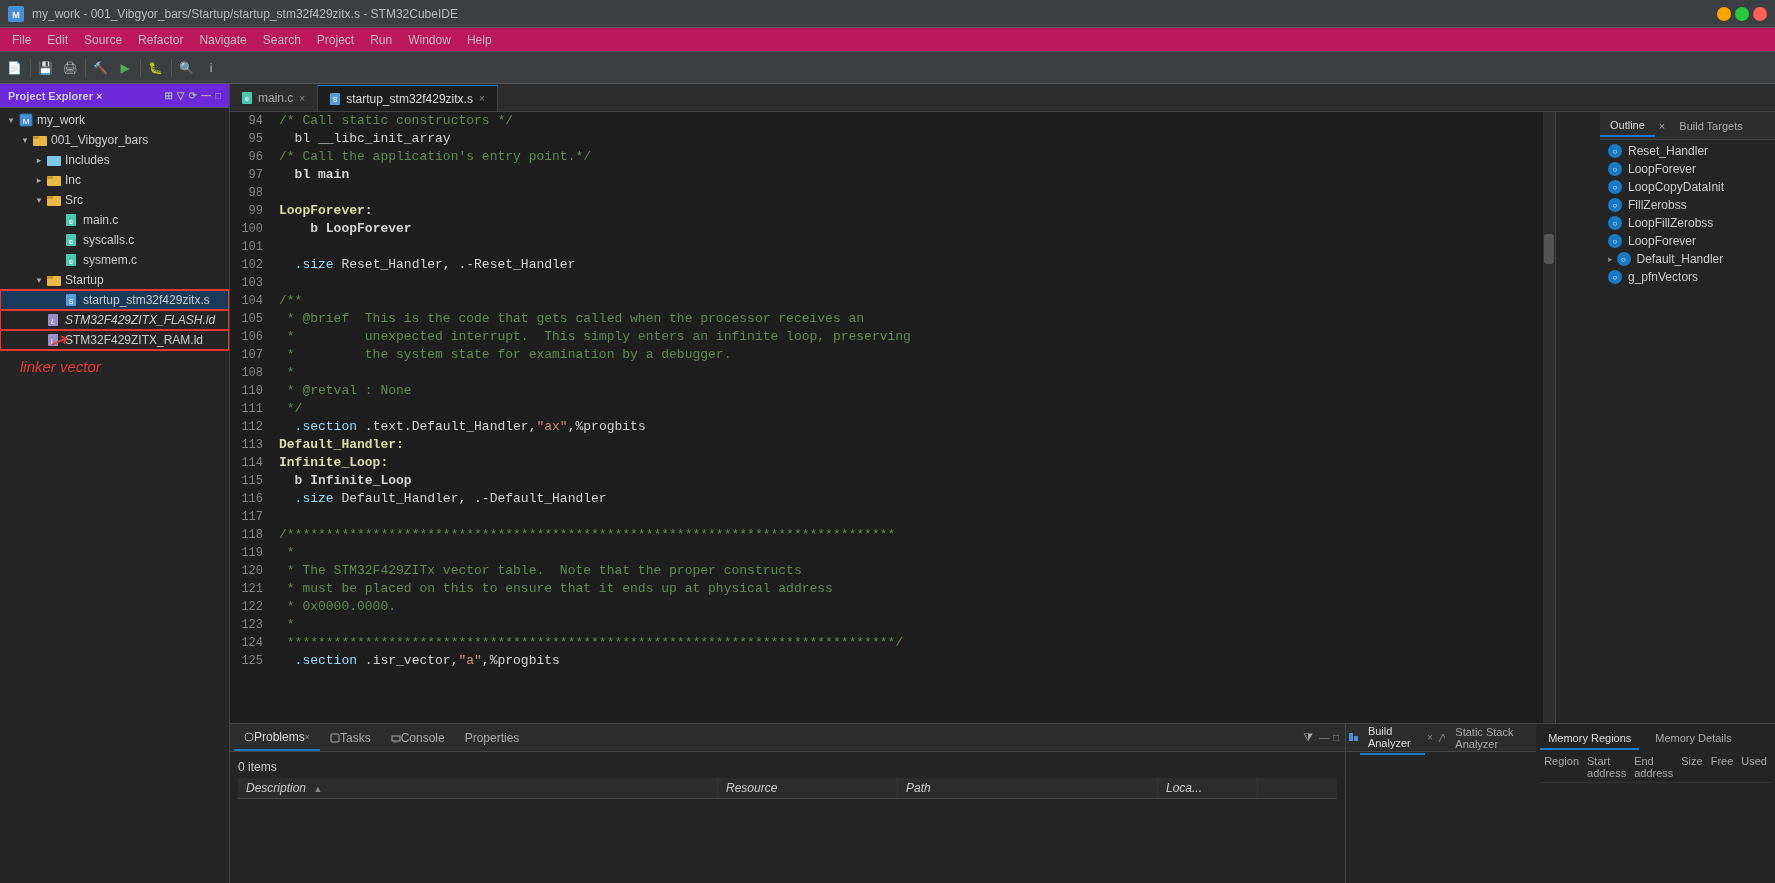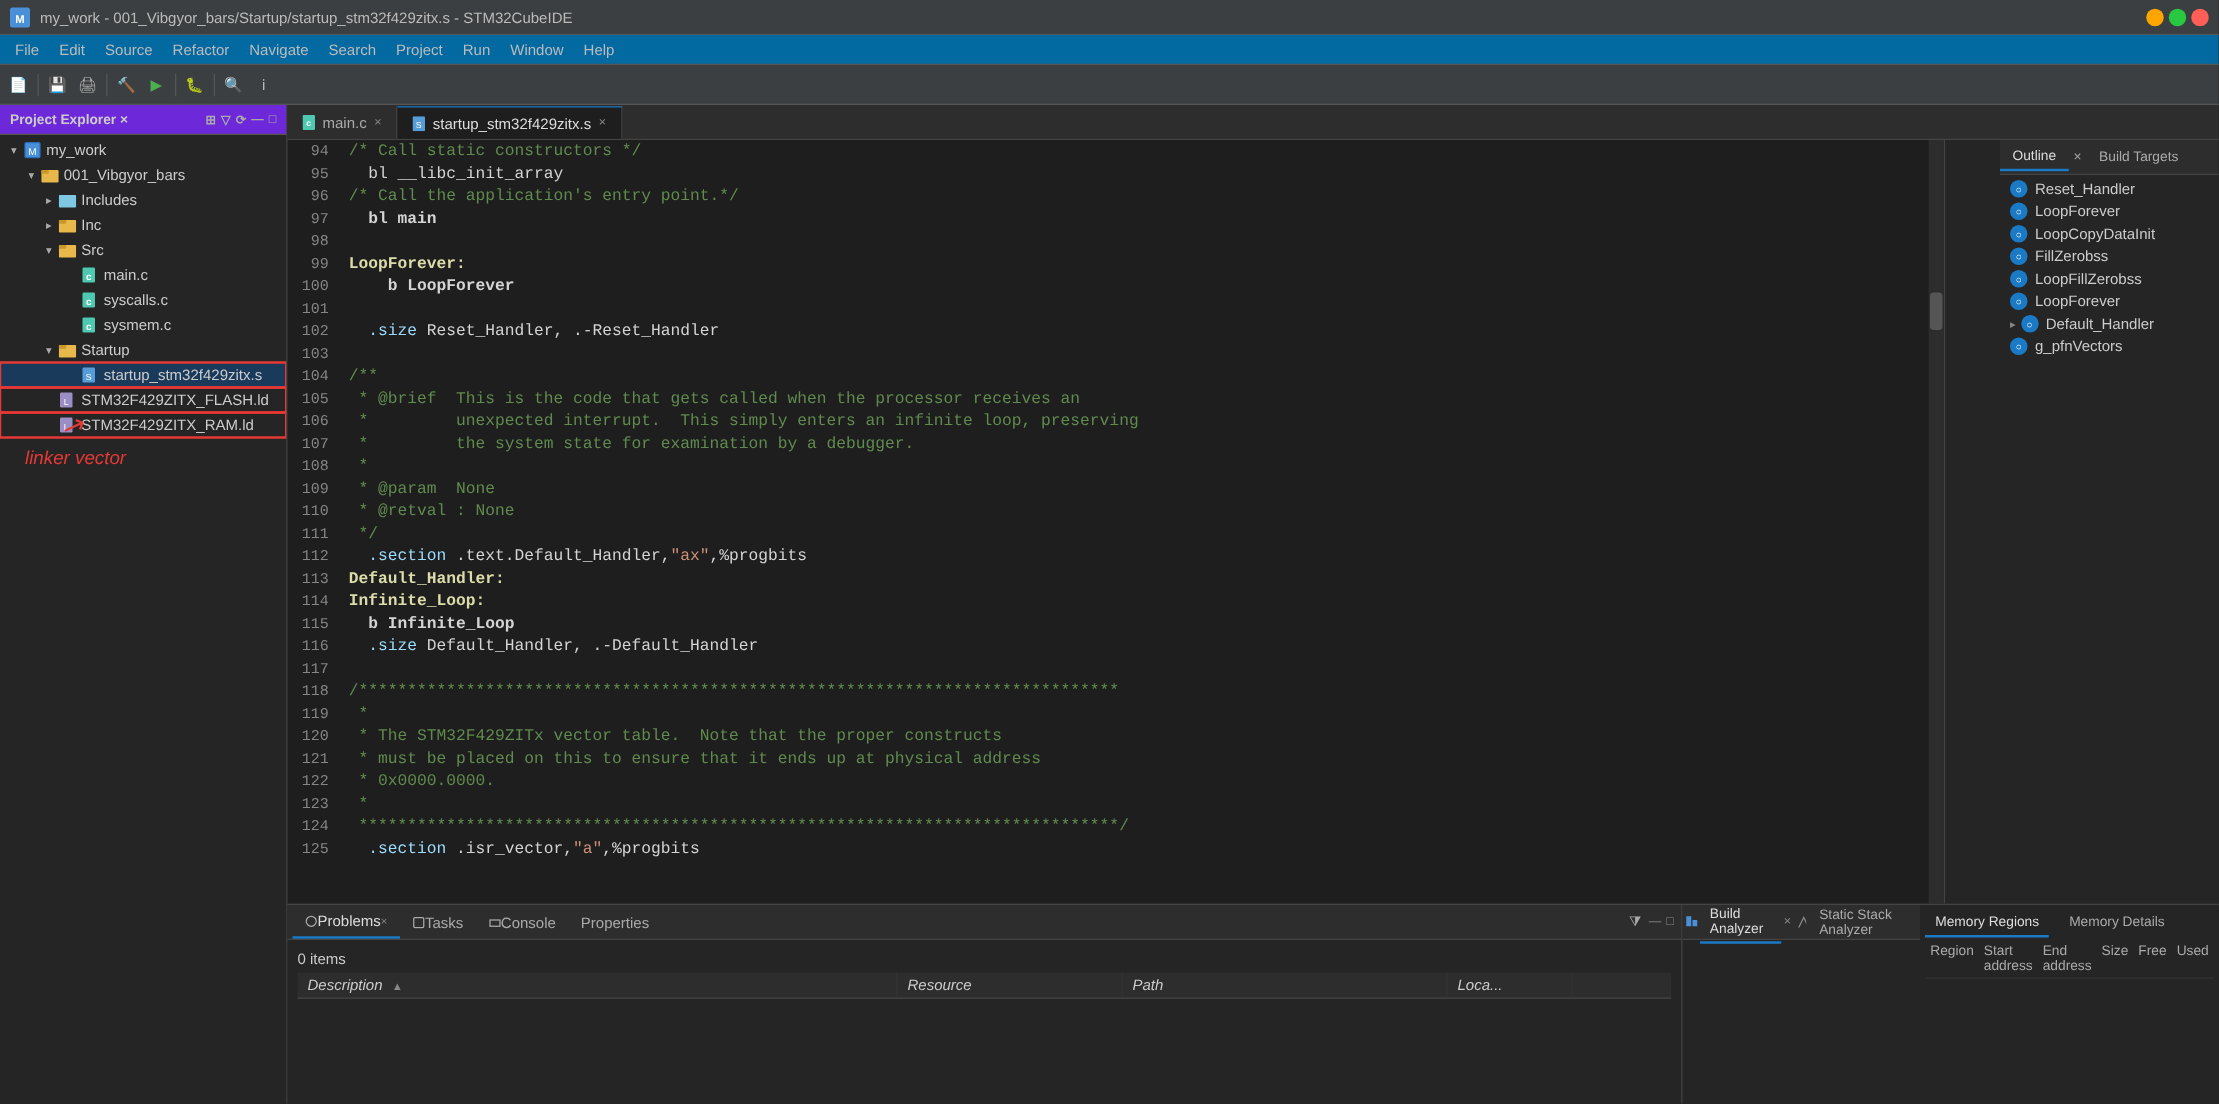--- a/index.html
+++ b/index.html
@@ -9,21 +9,21 @@
     #title-bar { background: #3c3f41; height: 28px; display: flex; align-items: center; padding: 0 8px; color: #bbbbbb; font-size: 12px; border-bottom: 1px solid #555; }
     #title-bar .app-icon { width: 16px; height: 16px; background: #4a90d9; border-radius: 2px; margin-right: 8px; display: flex; align-items: center; justify-content: center; color: white; font-size: 9px; font-weight: bold; }
     #title-bar .title-text { flex: 1; }
     #title-bar .win-controls { display: flex; gap: 4px; }
     #title-bar .win-btn { width: 14px; height: 14px; border-radius: 50%; border: none; cursor: pointer; }
     .win-btn.minimize { background: #ffa500; }
     .win-btn.maximize { background: #28c840; }
     .win-btn.close { background: #ff5f56; }
 
     
-    #menu-bar { background: #0369a1; height: 24px; display: flex; align-items: center; padding: 0 4px; border-bottom: 1px solid #555; }
+    #menu-bar { background: #be185d; height: 24px; display: flex; align-items: center; padding: 0 4px; border-bottom: 1px solid #555; }
     .menu-item { padding: 2px 8px; color: #bbbbbb; font-size: 12px; cursor: pointer; border-radius: 2px; }
 
     
     #toolbar { background: #3c3f41; height: 32px; display: flex; align-items: center; padding: 0 4px; border-bottom: 1px solid #555; gap: 2px; }
     .tb-btn { width: 22px; height: 22px; background: transparent; border: none; cursor: pointer; color: #bbbbbb; font-size: 12px; display: flex; align-items: center; justify-content: center; border-radius: 2px; }
     .tb-separator { width: 1px; height: 18px; background: #555; margin: 0 2px; }
 
     
     #main-layout { display: flex; height: calc(883px - 28px - 24px - 32px); }
 
@@ -271,21 +271,21 @@
         <span class="arrow"></span>
         <span class="icon">
           <svg width="14" height="14">
               <rect x="1" y="1" width="10" height="12" rx="1" fill="#569cd6"></rect>
               <text x="6" y="11" text-anchor="middle" fill="white" font-size="7">S</text>
             </svg>
         </span>
         <span class="label">startup_stm32f429zitx.s</span>
       </div>
 
-      <div class="tree-item" style="outline: 2px solid #e53935; outline-offset: -1px;">
+      <div class="tree-item" style="outline: 2px solid #e53935; outline-offset: -1px; font-style: italic;">
         <span class="indent" style="width:32px"></span>
         <span class="arrow"></span>
         <span class="icon">
           <svg width="14" height="14">
               <rect x="1" y="1" width="10" height="12" rx="1" fill="#9b8ec4"></rect>
               <text x="6" y="11" text-anchor="middle" fill="white" font-size="7">L</text>
             </svg>
         </span>
         <span class="label">STM32F429ZITX_FLASH.ld</span>
       </div>
@@ -403,24 +403,20 @@
           <div class="code-line">
             <span class="line-num">107</span>
             <span class="line-content comment"> *         the system state for examination by a debugger.</span>
           </div>
 
           <div class="code-line">
             <span class="line-num">108</span>
             <span class="line-content comment"> *</span>
           </div>
 
-          <div class="code-line">
-            <span class="line-num">109</span>
-            <span class="line-content comment"> * @param  None</span>
-          </div>
 
           <div class="code-line">
             <span class="line-num">110</span>
             <span class="line-content comment"> * @retval : None</span>
           </div>
 
           <div class="code-line">
             <span class="line-num">111</span>
             <span class="line-content comment"> */</span>
           </div>

